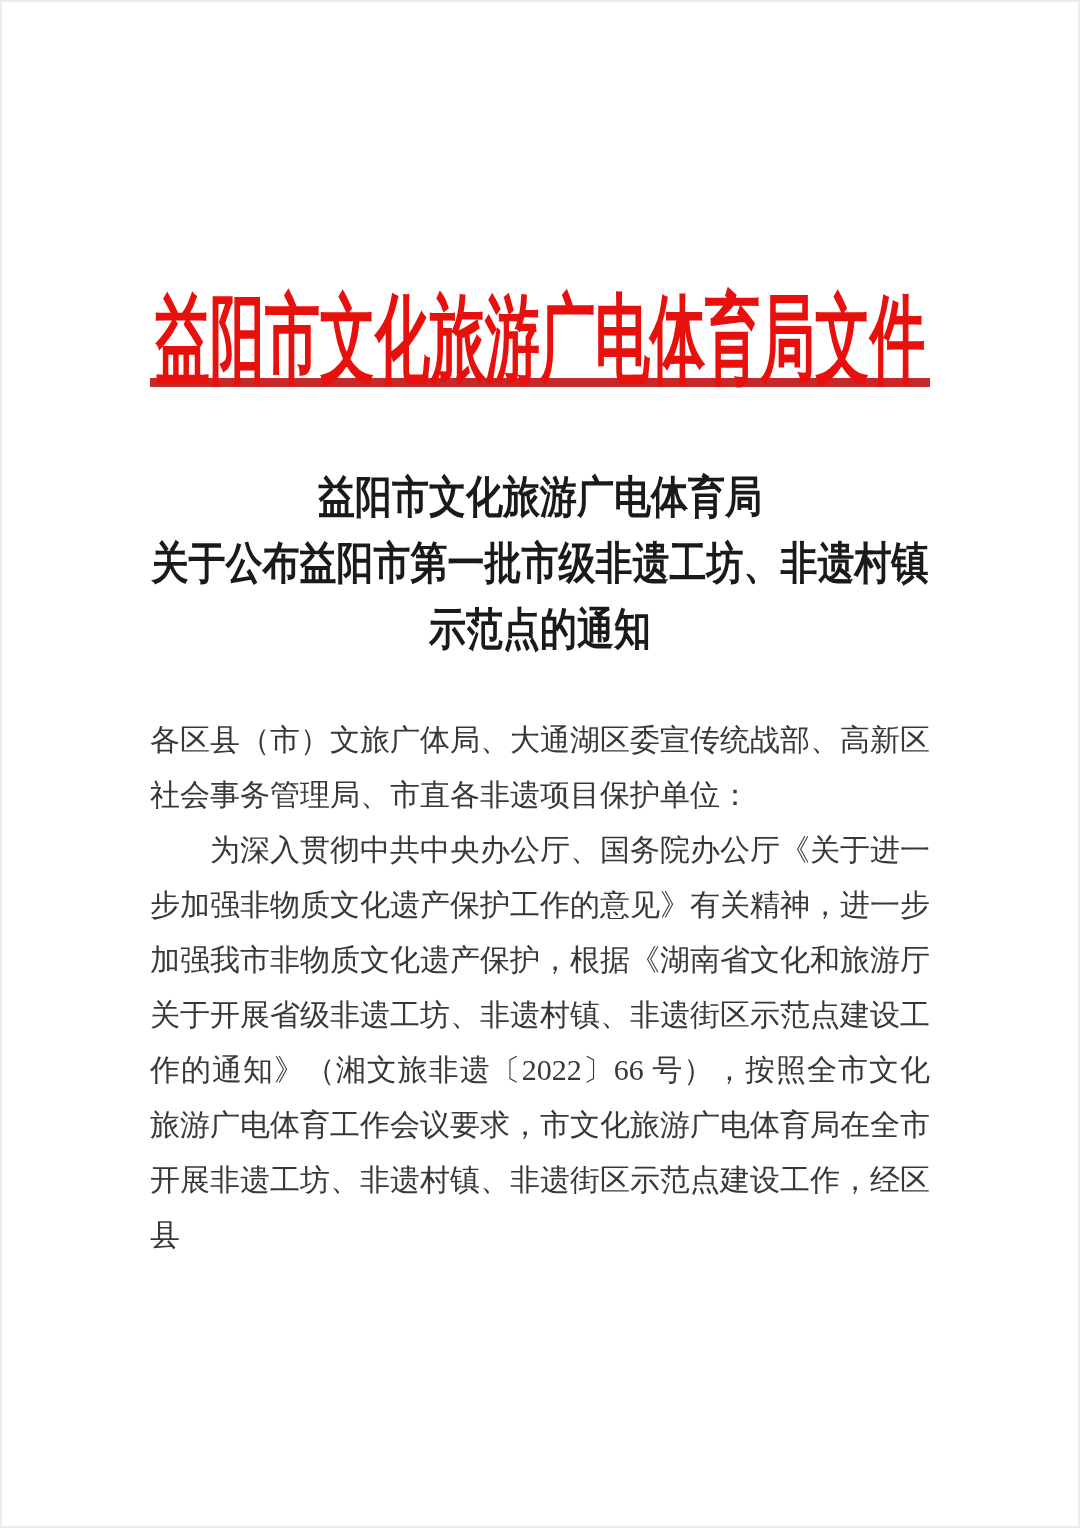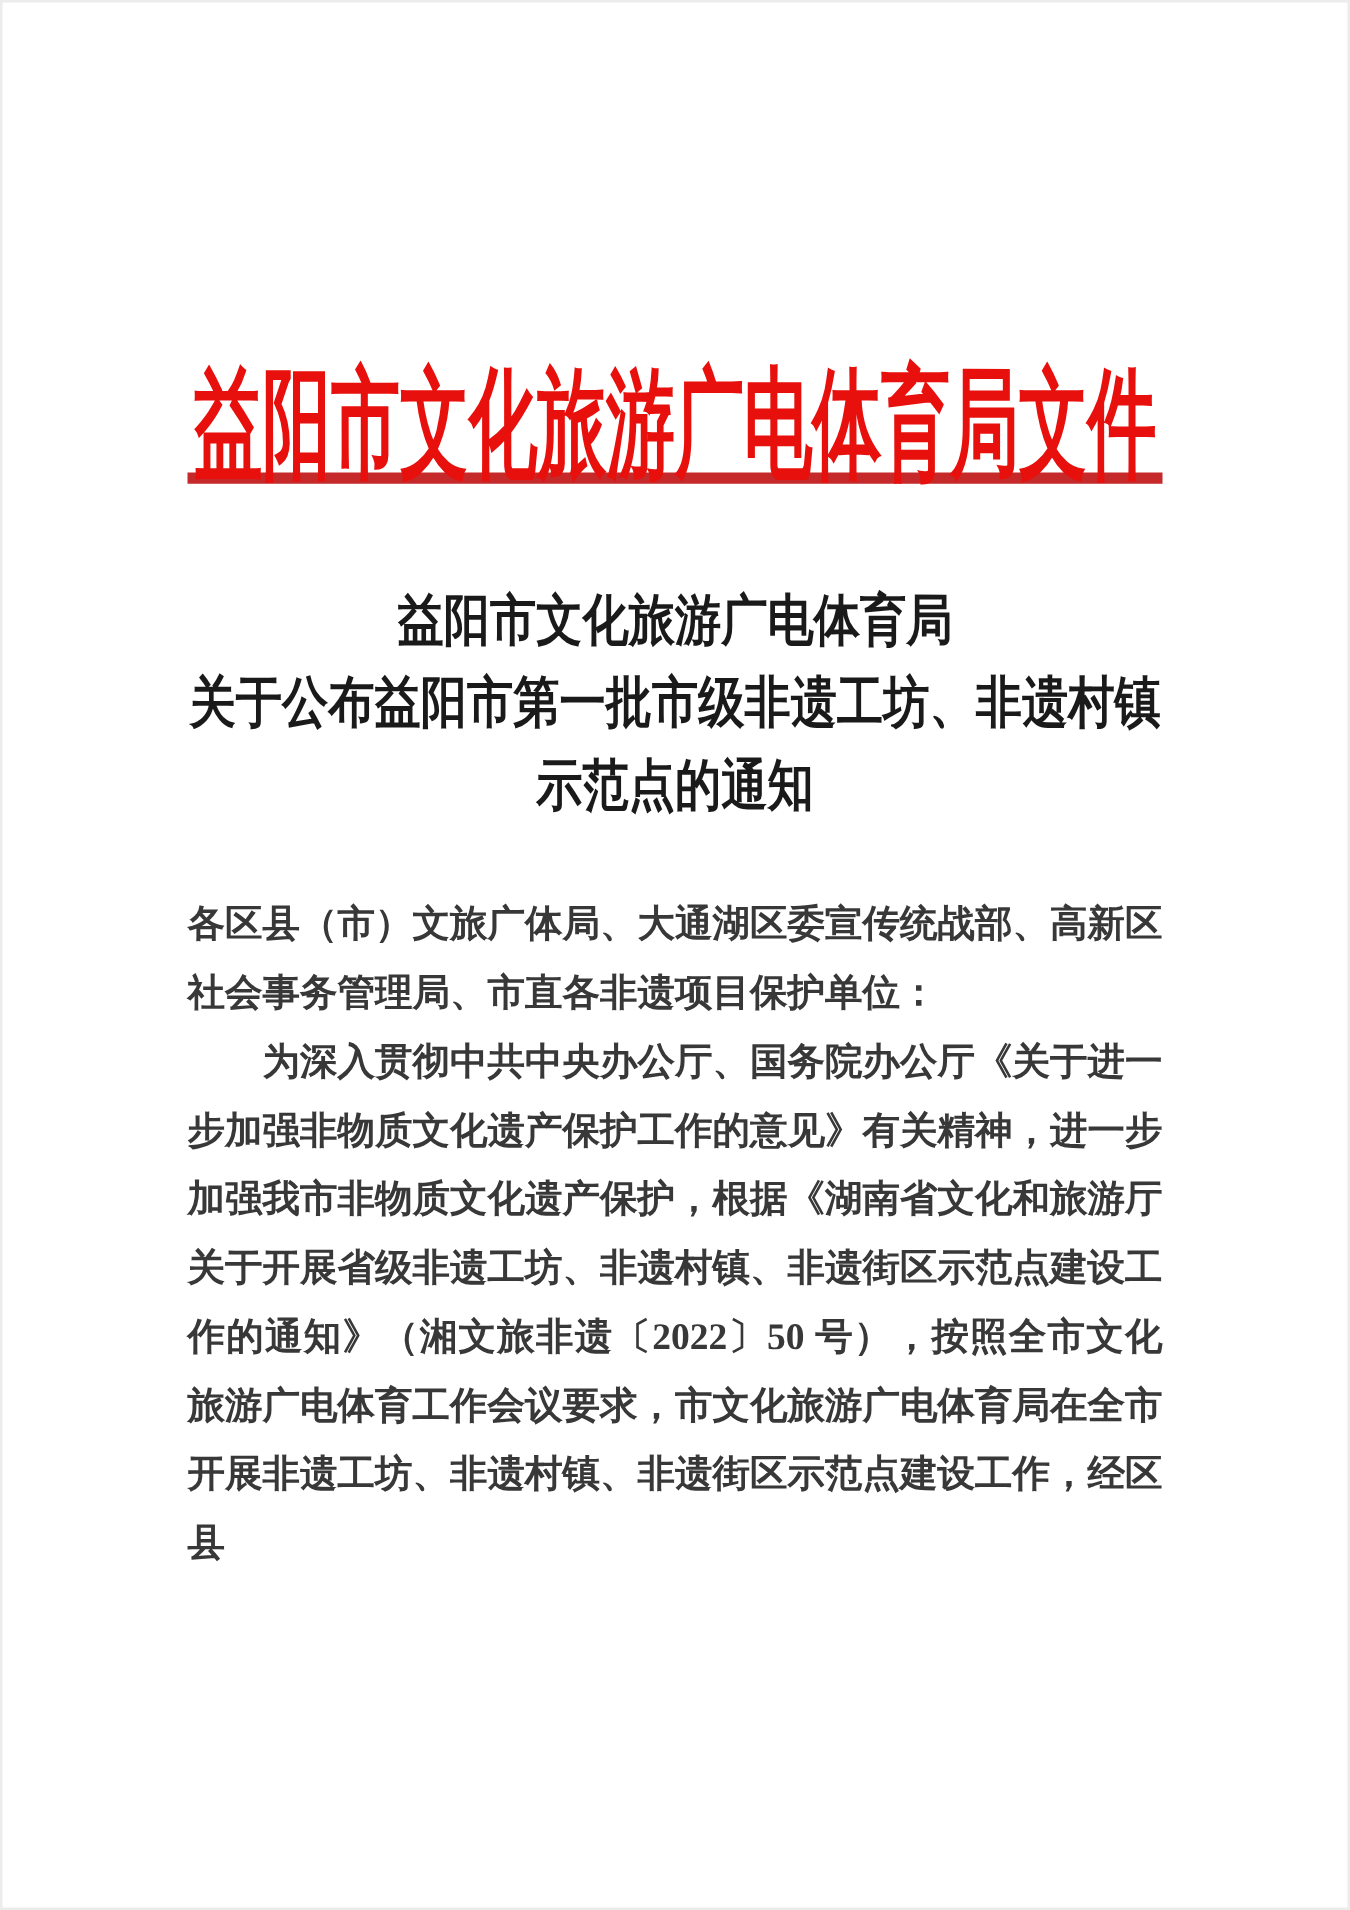--- a/index.html
+++ b/index.html
@@ -67,21 +67,20 @@
     line-height: 55px;
     text-align: center;
     white-space: nowrap;
   }
   .body-text {
     margin-top: 83px;
     font-size: 30px;
     line-height: 55px;
     text-align: justify;
     color: var(--body-text);
-    font-weight: bold;
   }
   .body-text p {
     margin: 0;
   }
   .para-indent {
     text-indent: 60px;
   }
 </style>
 </head>
 <body>
@@ -95,17 +94,17 @@
     <div class="red-rule"></div>
 
     <div class="notice-title">
       <div class="t-line">益阳市文化旅游广电体育局</div>
       <div class="t-line">关于公布益阳市第一批市级非遗工坊、非遗村镇</div>
       <div class="t-line">示范点的通知</div>
     </div>
 
     <div class="body-text">
       <p>各区县（市）文旅广体局、大通湖区委宣传统战部、高新区社会事务管理局、市直各非遗项目保护单位：</p>
-      <p class="para-indent">为深入贯彻中共中央办公厅、国务院办公厅《关于进一步加强非物质文化遗产保护工作的意见》有关精神，进一步加强我市非物质文化遗产保护，根据《湖南省文化和旅游厅关于开展省级非遗工坊、非遗村镇、非遗街区示范点建设工作的通知》（湘文旅非遗〔2022〕50 号），按照全市文化旅游广电体育工作会议要求，市文化旅游广电体育局在全市开展非遗工坊、非遗村镇、非遗街区示范点建设工作，经区县</p>
+      <p class="para-indent">为深入贯彻中共中央办公厅、国务院办公厅《关于进一步加强非物质文化遗产保护工作的意见》有关精神，进一步加强我市非物质文化遗产保护，根据《湖南省文化和旅游厅关于开展省级非遗工坊、非遗村镇、非遗街区示范点建设工作的通知》（湘文旅非遗〔2022〕66 号），按照全市文化旅游广电体育工作会议要求，市文化旅游广电体育局在全市开展非遗工坊、非遗村镇、非遗街区示范点建设工作，经区县</p>
     </div>
 
   </div>
 </div>
 
 </body></html>

